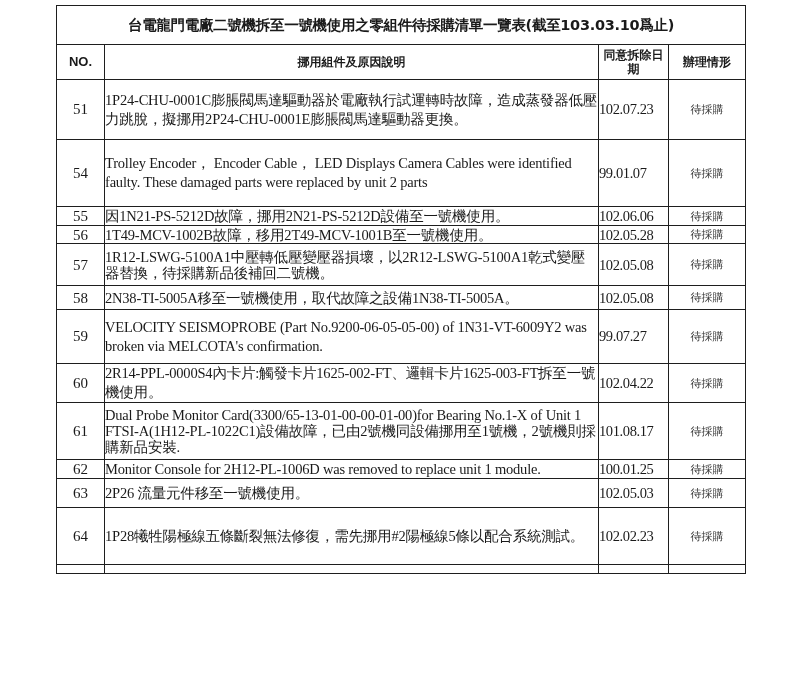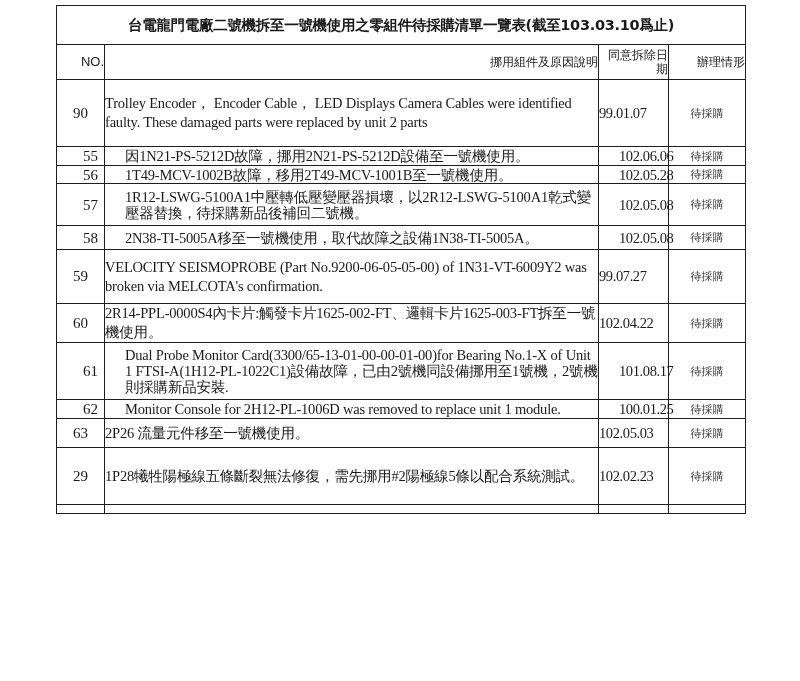--- a/index.html
+++ b/index.html
@@ -38,23 +38,23 @@
       font-size: 14.5px;
       font-weight: bold;
       letter-spacing: -0.3px;
     }
     .title-cell span {
       text-underline-offset: 2px;
     }
     .hdr th {
       height: 34px;
       font-family: "DejaVu Sans", "Liberation Sans", sans-serif;
-      font-weight: normal;
+      font-weight: bold;
       font-size: 12px;
-      text-align: right;
+      text-align: center;
       line-height: 14px;
     }
     .hdr th.no {
       font-family: "Liberation Sans", "DejaVu Sans", sans-serif;
       font-size: 13px;
     }
     td.no {
       text-align: center;
       font-size: 15px;
     }
@@ -69,21 +69,21 @@
       font-size: 14.5px;
       padding-left: 2px;
       letter-spacing: -0.4px;
     }
     td.status {
       text-align: center;
       font-family: "DejaVu Sans", "Liberation Sans", sans-serif;
       font-size: 11px;
       color: #333;
     }
-    td.desc.tight, td.date.tight, td.no.tight { line-height: 16px; padding-left: 20px; }
+    td.desc.tight, td.date.tight, td.no.tight { line-height: 16px; }
     .filler td { height: 8px; border-bottom: none; }
   </style>
 </head>
 <body>
 
 <div class="doc">
   <table class="sheet">
     <colgroup>
       <col style="width:48px">
       <col style="width:494px">
@@ -96,22 +96,28 @@
         <span>台電龍門電廠二號機拆至一號機使用之零組件待採購清單一覽表(截至103.03.10爲止)</span>
       </td>
     </tr>
     <tr class="hdr">
       <th class="no">NO.</th>
       <th>挪用組件及原因說明</th>
       <th>同意拆除日期</th>
       <th>辦理情形</th>
     </tr>
 
+    <tr style="height:60px">
+      <td class="no">51</td>
+      <td class="desc">1P24-CHU-0001C膨脹閥馬達驅動器於電廠執行試運轉時故障，造成蒸發器低壓力跳脫，擬挪用2P24-CHU-0001E膨脹閥馬達驅動器更換。</td>
+      <td class="date">102.07.23</td>
+      <td class="status">待採購</td>
+    </tr>
     <tr style="height:67px">
-      <td class="no">90</td>
+      <td class="no">54</td>
       <td class="desc">Trolley Encoder， Encoder Cable， LED Displays Camera Cables were identified faulty. These damaged parts were replaced by unit 2 parts</td>
       <td class="date">99.01.07</td>
       <td class="status">待採購</td>
     </tr>
     <tr style="height:19px">
       <td class="no tight">55</td>
       <td class="desc tight">因1N21-PS-5212D故障，挪用2N21-PS-5212D設備至一號機使用。</td>
       <td class="date tight">102.06.06</td>
       <td class="status">待採購</td>
     </tr>
@@ -157,21 +163,21 @@
       <td class="date tight">100.01.25</td>
       <td class="status">待採購</td>
     </tr>
     <tr style="height:29px">
       <td class="no">63</td>
       <td class="desc">2P26 流量元件移至一號機使用。</td>
       <td class="date">102.05.03</td>
       <td class="status">待採購</td>
     </tr>
     <tr style="height:57px">
-      <td class="no">29</td>
+      <td class="no">64</td>
       <td class="desc">1P28犧牲陽極線五條斷裂無法修復，需先挪用#2陽極線5條以配合系統測試。</td>
       <td class="date">102.02.23</td>
       <td class="status">待採購</td>
     </tr>
     <tr class="filler">
       <td></td>
       <td></td>
       <td></td>
       <td></td>
     </tr>

